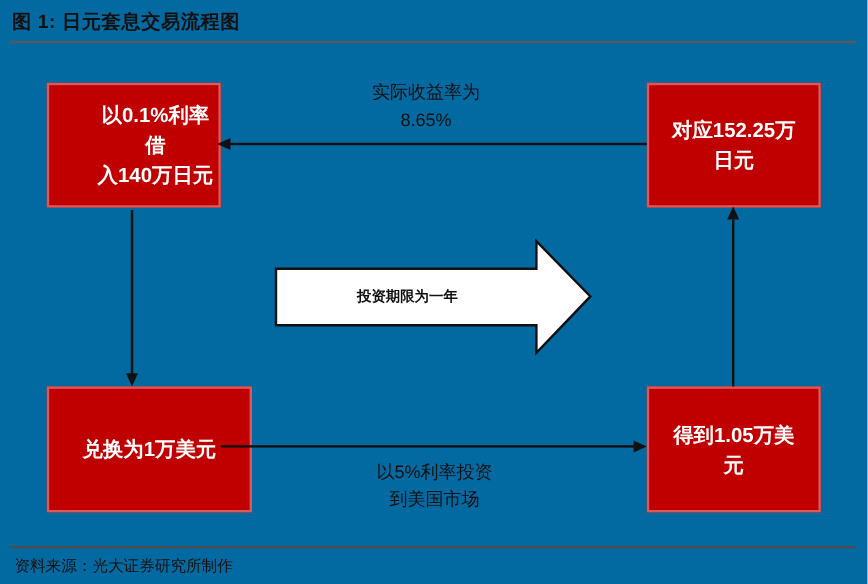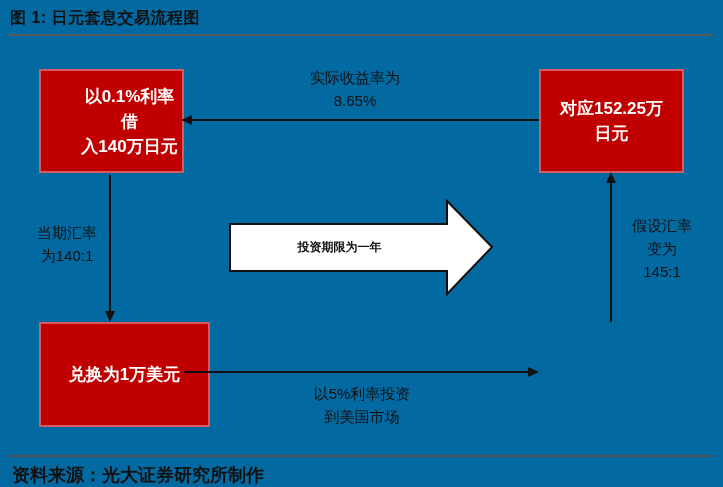--- a/index.html
+++ b/index.html
@@ -23,22 +23,22 @@
   }
   .rule {
     position: absolute;
     background: #595959;
   }
   .rule-title { left: 8px; top: 34px; width: 705px; height: 2px; }
   .rule-footer { left: 8px; top: 455px; width: 705px; height: 2px; background: #4d4d4d; }
   .footer-text {
     position: absolute;
     left: 12px; top: 463px;
-    font-size: 18px;
-    font-weight: bold;
+    font-size: 13px;
+    font-weight: normal;
     color: #111111;
     white-space: nowrap;
     text-align: right;
   }
   .node {
     position: absolute;
     background: #c00000;
     border: 2px solid #d85b5b;
     color: #ffffff;
     font-weight: bold;
@@ -95,40 +95,37 @@
 <div class="page">
 
   <div class="title">图 1: 日元套息交易流程图</div>
   <div class="rule rule-title"></div>
 
   <div class="node node-tl">以0.1%利率借
 入140万日元</div>
   <div class="node node-tr">对应152.25万
 日元</div>
   <div class="node node-bl">兑换为1万美元</div>
+  <div class="node node-br">得到1.05万美
+元</div>
 
   <div class="aline aline-top"></div>
   <div class="ahead ahead-left"></div>
 
   <div class="aline aline-left"></div>
   <div class="ahead ahead-down"></div>
 
   <div class="aline aline-bottom"></div>
   <div class="ahead ahead-right"></div>
 
   <div class="aline aline-right"></div>
   <div class="ahead ahead-up"></div>
 
   <div class="edge-label lbl-top">实际收益率为
 8.65%</div>
-  <div class="edge-label lbl-left">当期汇率
-为140:1</div>
-  <div class="edge-label lbl-right">假设汇率
-变为
-145:1</div>
   <div class="edge-label lbl-bottom">以5%利率投资
 到美国市场</div>
 
   <svg class="big-arrow-svg" width="266" height="100" viewBox="0 0 266 100">
     <polygon points="2,26 219,26 219,3 264,49 219,96 219,73 2,73" fill="#ffffff" stroke="#111111" stroke-width="2" stroke-linejoin="miter"></polygon>
   </svg>
   <div class="big-arrow-label">投资期限为一年</div>
 
   <div class="rule rule-footer"></div>
   <div class="footer-text">资料来源：光大证券研究所制作</div>

